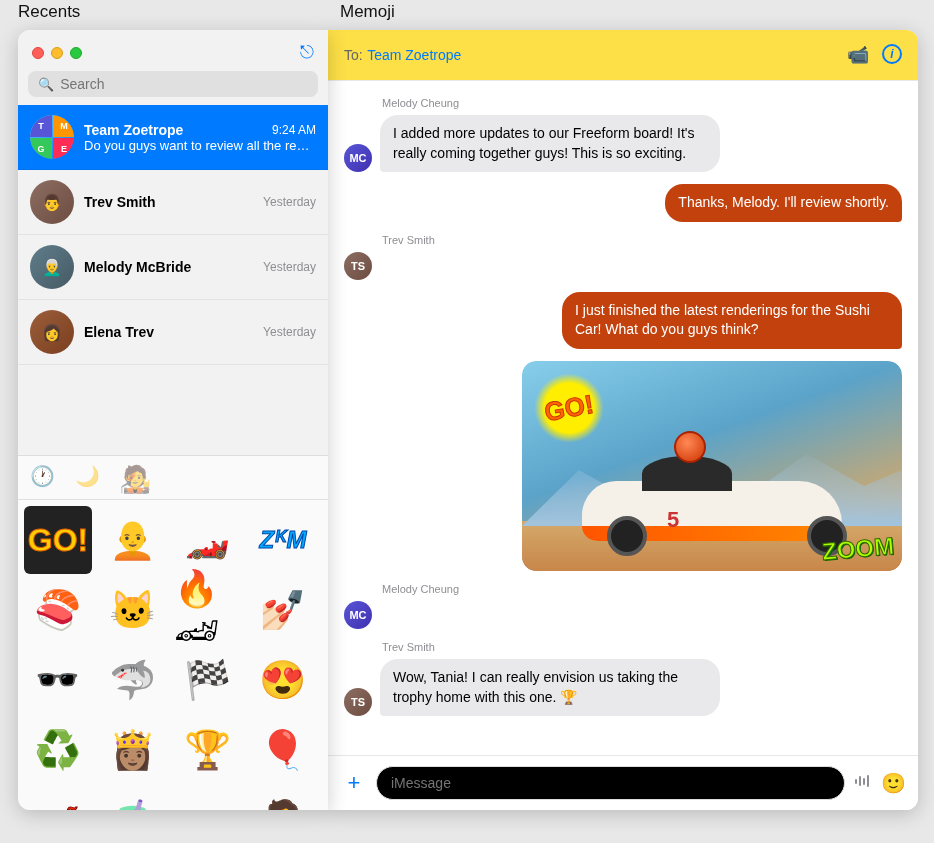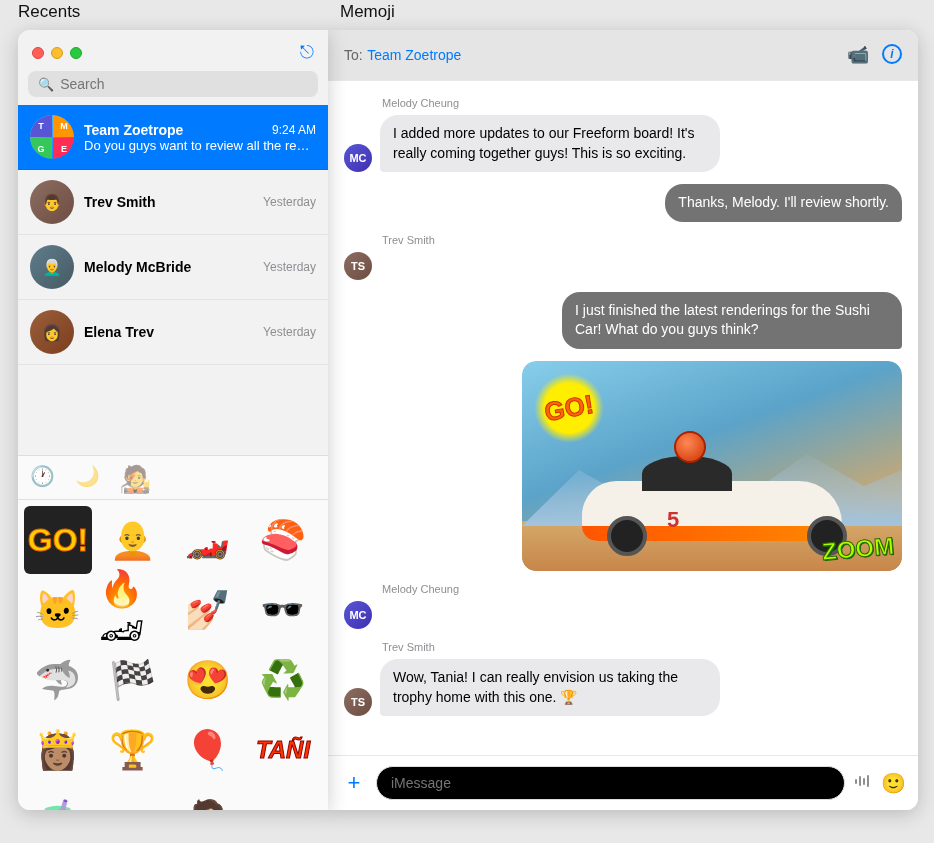--- a/index.html
+++ b/index.html
@@ -191,21 +191,21 @@
       flex-direction: column;
       box-shadow: 0 4px 20px rgba(0,0,0,0.2);
       overflow: hidden;
     }
     .chat-header {
       display: flex;
       align-items: center;
       justify-content: space-between;
       padding: 14px 16px;
       border-bottom: 1px solid #e8e8e8;
-      background: #e5e5e5;
+      background: #fde047;
     }
     .chat-to {
       font-size: 14px;
       color: #666;
     }
     .chat-header-actions { display: flex; gap: 12px; color: #007aff; font-size: 18px; }
 
     
     .messages-area {
       flex: 1;
@@ -247,21 +247,21 @@
       border-radius: 18px;
       font-size: 14px;
       line-height: 1.4;
     }
     .bubble.incoming {
       background: #e9e9eb;
       color: #000;
       border-bottom-left-radius: 4px;
     }
     .bubble.outgoing {
-      background: #737373;
+      background: #c2410c;
       color: #fff;
       border-bottom-right-radius: 4px;
     }
 
     
     .msg-image-container {
       max-width: 380px;
       border-radius: 14px;
       overflow: hidden;
       position: relative;
@@ -400,20 +400,21 @@
       <div class="emoji-tabs">
         <div class="emoji-tab active">🕐</div>
         <div class="emoji-tab">🌙</div>
         <div class="emoji-tab" style="font-size:26px;">🧑‍🎤</div>
       </div>
       <div class="emoji-grid">
 
         <div class="emoji-cell" style="font-size:32px; font-weight:900; color:#ffcc00; -webkit-text-stroke:1px #e06000; background:#222; border-radius:6px;">GO!</div>
         <div class="emoji-cell" style="font-size:38px;">🧑‍🦲</div>
         <div class="emoji-cell" style="font-size:36px;">🏎️</div>
+        <div class="emoji-cell" style="font-size:24px; font-weight:900; color:#00aaff; -webkit-text-stroke:1px #0044aa; font-style:italic;">ZᴷM</div>
 
         <div class="emoji-cell" style="font-size:38px;">🍣</div>
         <div class="emoji-cell" style="font-size:38px;">🐱</div>
         <div class="emoji-cell" style="font-size:36px;">🔥🏎</div>
         <div class="emoji-cell" style="font-size:38px;">💅🏻</div>
 
         <div class="emoji-cell" style="font-size:36px;">🕶️</div>
         <div class="emoji-cell" style="font-size:38px;">🦈</div>
         <div class="emoji-cell" style="font-size:38px;">🏁</div>
         <div class="emoji-cell" style="font-size:38px;">😍</div>

